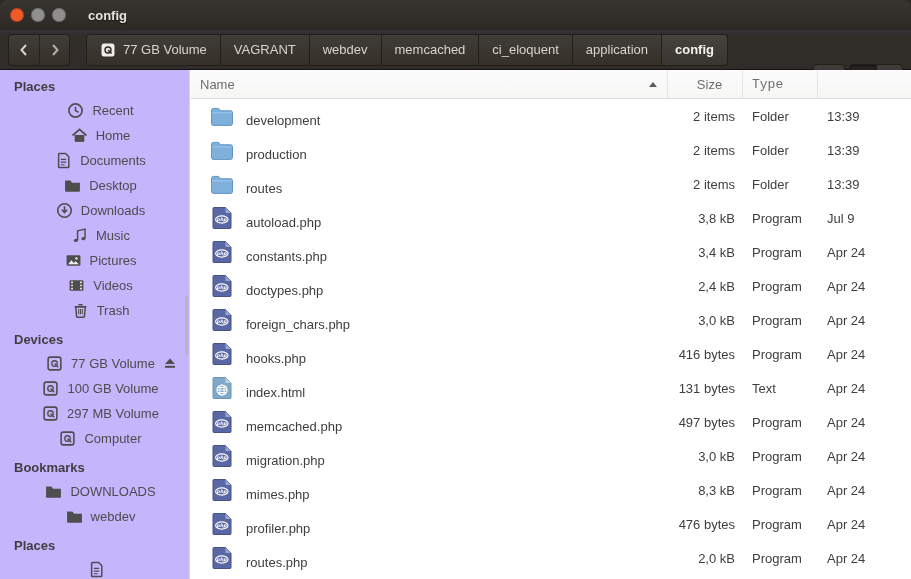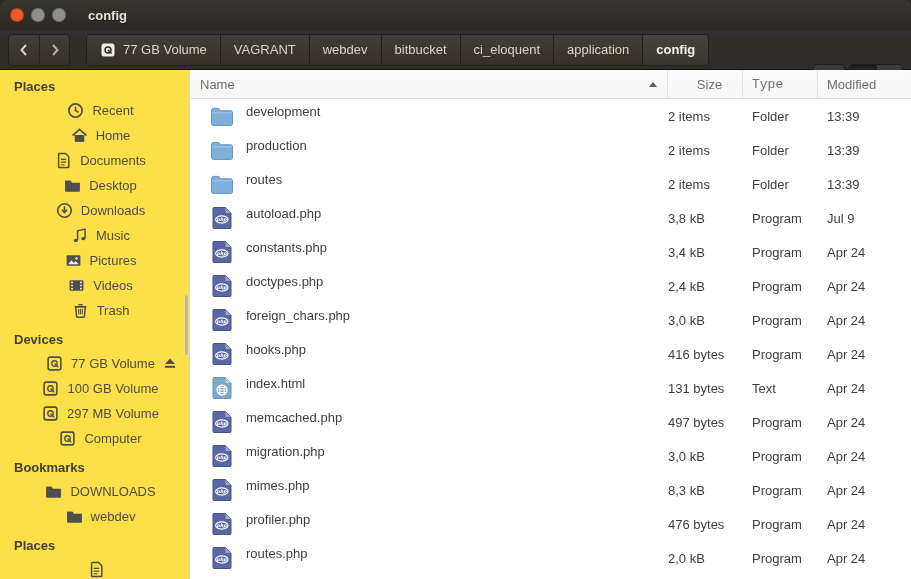--- a/index.html
+++ b/index.html
@@ -38,21 +38,21 @@
   .viewtoggle { position:absolute; right:8px; top:34px; display:flex; }
   .viewtoggle .tbtn { width:27px; }
   .viewtoggle .tbtn.pressed { background:#27241f; border-radius:4px 0 0 4px; box-shadow:inset 0 1px 2px rgba(0,0,0,.5); }
   .viewtoggle .tbtn.raised { border-radius:0 4px 4px 0; border-left:1px solid #211f1c; }
 
   
   .content { position:absolute; left:0; top:70px; width:911px; height:509px; background:#fff; }
 
   
   .sidebar { position:absolute; left:0; top:0; width:190px; height:509px;
-    background:#fde047; border-right:1px solid #d9d7d4; overflow:hidden; color:#4c4c4c; }
+    background:#c4b5fd; border-right:1px solid #d9d7d4; overflow:hidden; color:#4c4c4c; }
   .section-title { font-weight:bold; color:#3f3f3f; padding:9px 0 4px 14px; }
   .side-item { height:25px; display:flex; align-items:center; padding-left:12px; position:relative;justify-content:center; }
   .side-item .sicon { width:17px; height:17px; margin-right:8px; flex:0 0 17px; color:#4e4e4e; }
   .eject { position:absolute; right:11px; top:4px; width:16px; height:16px; color:#4e4e4e; }
   .scroll-thumb { position:absolute; left:185px; top:225px; width:3px; height:60px;
     background:#b9b7b4; border-radius:2px; }
 
   
   .filelist { position:absolute; left:191px; top:0; width:720px; height:509px; background:#fff; }
   .list-header { position:absolute; left:0; top:0; width:720px; height:29px;
@@ -60,23 +60,23 @@
     color:#6d6d6d; display:flex; }
   .hcol { display:flex; align-items:center; padding-left:9px; border-right:1px solid #e6e4e1; position:relative; }
   .hcol.c-name { width:477px; }
   .hcol.c-size { width:75px;justify-content:center; }
   .hcol.c-type { width:75px;font-family:Liberation Mono, monospace; }
   .hcol.c-mod  { width:93px; border-right:none; }
   .sort-arrow { position:absolute; right:10px; top:12px; width:0; height:0;
     border-left:4px solid transparent; border-right:4px solid transparent; border-bottom:5px solid #5c5c5c; }
   .rows { position:absolute; left:0; top:29px; width:720px; height:480px; overflow:hidden; }
   .frow { height:34px; display:flex; align-items:center; color:#3e3e3e; }
-  .fname { width:477px; display:flex; align-items:flex-start; padding-left:19px; }
+  .fname { width:477px; display:flex; align-items:flex-end; padding-left:19px; }
   .fname .ficon { width:24px; height:24px; margin-right:12px; flex:0 0 24px; }
-  .fsize { width:75px; text-align:left; padding-right:8px; }
+  .fsize { width:75px; text-align:right; padding-right:8px; }
   .ftype { width:75px; padding-left:9px; }
   .fmod  { width:93px; padding-left:9px; }
   svg { display:block; }
 </style>
 </head>
 <body>
 
 <svg width="0" height="0" style="position:absolute">
   <defs>
     <symbol id="i-folder24" viewBox="0 0 24 24">
@@ -202,21 +202,21 @@
           </svg>
         <span>77 GB Volume</span>
       </div>
       <div class="tbtn crumb">
           <span>VAGRANT</span>
         </div>
       <div class="tbtn crumb">
           <span>webdev</span>
         </div>
       <div class="tbtn crumb">
-          <span>bitbucket</span>
+          <span>memcached</span>
         </div>
       <div class="tbtn crumb">
           <span>ci_eloquent</span>
         </div>
       <div class="tbtn crumb">
           <span>application</span>
         </div>
       <div class="tbtn crumb active">
           <span>config</span>
         </div>
@@ -356,23 +356,20 @@
         <div class="hcol c-name">
           <span>Name</span>
           <span class="sort-arrow"></span>
         </div>
         <div class="hcol c-size">
             <span>Size</span>
           </div>
         <div class="hcol c-type">
             <span>Type</span>
           </div>
-        <div class="hcol c-mod">
-            <span>Modified</span>
-          </div>
       </div>
       <div class="rows">
 
         <div class="frow">
           <div class="fname">
               <svg class="ficon">
                 <use href="#i-folder24"></use>
               </svg>
               <span>development</span>
             </div>

